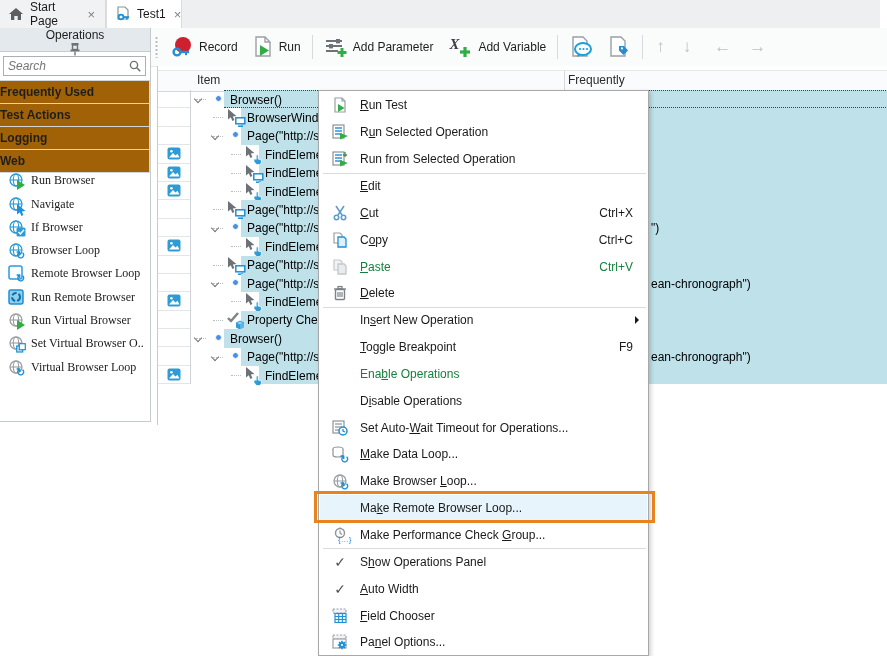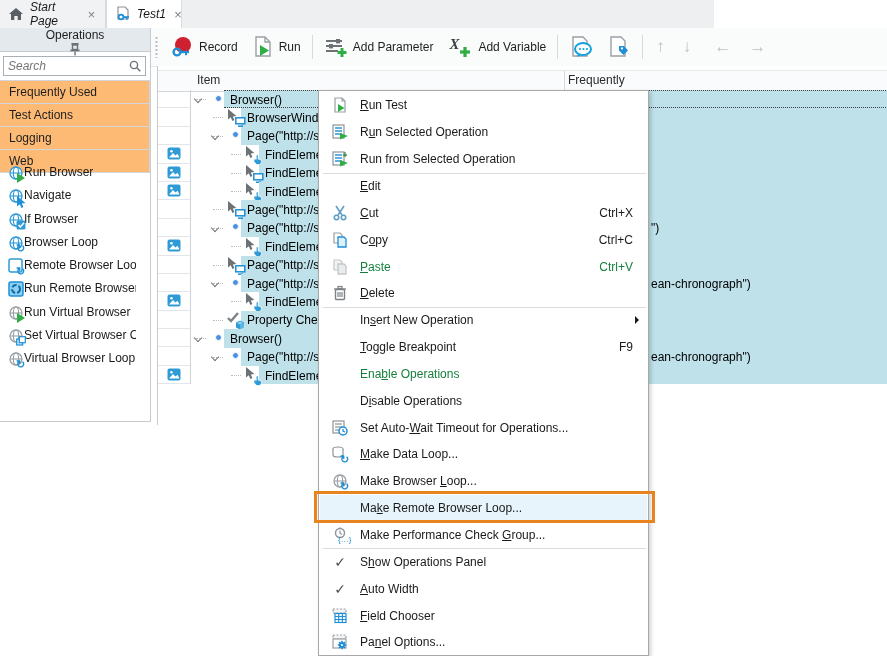--- a/index.html
+++ b/index.html
@@ -1,41 +1,41 @@
 <!DOCTYPE html>
 <html><head>
 <meta charset="utf-8">
 <style>
   html,body{margin:0;padding:0;}
   body{font-family:"Liberation Sans",sans-serif;font-size:12px;color:#1a1a1a;background:#fff;}
   #stage{position:relative;width:887px;height:656px;overflow:hidden;background:#fff;}
   
-  .tabbar{position:absolute;left:0;top:0;width:714px;height:28px;background:#edeff1;font-style:italic;}
+  .tabbar{position:absolute;left:0;top:0;width:880px;height:28px;background:#edeff1;}
   .tab{position:absolute;top:0;height:28px;display:flex;align-items:center;gap:6px;padding:0 8px;box-sizing:border-box;}
   .tab.inactive{background:#f0f2f4;border-right:1px solid #d9dcdf;}
   .tab.active{background:#ffffff;border-left:1px solid #d9dcdf;border-right:1px solid #d9dcdf;}
   .tab .x{color:#7d8287;font-size:13px;padding:0 2px;}
   
   .toolbar{position:absolute;left:151px;top:28px;width:736px;height:38px;background:#fafbfb;border-bottom:1px solid #e2e9ee;}
   .tbrow{position:absolute;left:0;top:0;right:0;height:38px;display:flex;align-items:center;}
   .grip{width:3px;height:22px;margin:0 5px 0 4px;background-image:radial-gradient(circle,#b4b9bd 1px,transparent 1.2px);background-size:3px 4px;}
   .tbtn{display:flex;align-items:center;gap:5px;padding:0 7px;height:30px;}
   .tbtn .lbl{color:#1e1e1e;}
   .tsep{width:1px;height:24px;background:#d7dbde;margin:0 4px;}
   .navarr{font-size:17px;color:#bcc1c5;padding:0 9px;font-weight:bold;}
   
   .sidepanel{position:absolute;left:0;top:28px;width:151px;height:394px;background:#fff;border-right:1px solid #c6cbd0;border-bottom:1px solid #c6cbd0;box-sizing:border-box;}
   .sp-header{height:23px;background:#e4e9ee;border-bottom:1px solid #c6cbd0;display:flex;align-items:center;padding:0 6px;flex-direction:column;}
   .sp-header .t{flex:1;color:#1e1e1e;}
   .searchbox{position:absolute;left:3px;top:28px;width:143px;height:20px;border:1px solid #a9b0b6;background:#fff;display:flex;align-items:center;box-sizing:border-box;}
   .searchbox input{border:none;outline:none;flex:1;font:italic 12px "Liberation Sans",sans-serif;color:#2a2a2a;padding:0 4px;background:transparent;min-width:0;}
   .cats{position:absolute;left:0;top:53px;width:150px;}
-  .cat{height:22px;line-height:22px;border:1px solid #d2d6da;border-left:none;margin-top:-1px;padding-left:9px;background:#fdba74;color:#1e1e1e;}
+  .cat{height:22px;line-height:22px;border:1px solid #d2d6da;border-left:none;margin-top:-1px;background:#a16207;color:#1e1e1e;font-weight:bold;}
   .opitems{position:absolute;left:0;top:137px;width:150px;}
-  .opitem{height:23.3px;display:flex;align-items:flex-start;padding-left:8px;}
+  .opitem{height:23.3px;display:flex;align-items:flex-end;gap:7px;padding-left:8px;font-family:Liberation Serif, serif;}
   .opitem .lb{white-space:nowrap;overflow:hidden;max-width:112px;}
   
   .editor{position:absolute;left:157px;top:66px;width:730px;height:359px;border-left:1px solid #c6cbd0;box-sizing:border-box;background:#fff;}
   .ed-head{position:absolute;left:0;top:4px;width:730px;height:20px;border-top:1px solid #e4e8eb;border-bottom:1px solid #d4d8db;background:#fafbfc;}
   .ed-head .h1{position:absolute;left:39px;top:2px;color:#2b2b2b;}
   .ed-head .h2{position:absolute;left:410px;top:2px;color:#2b2b2b;}
   .ed-head .cdiv{position:absolute;left:406px;top:0;width:1px;height:20px;background:#d4d8db;}
   .gutcol{position:absolute;left:0;top:24px;width:32px;border-right:1px solid #cfd3d7;}
   .gutcell{width:32px;height:18.4px;border-bottom:1px solid #e3e6e9;box-sizing:border-box;display:flex;align-items:center;justify-content:center;}
   .rows{position:absolute;left:33px;top:24px;width:697px;}

